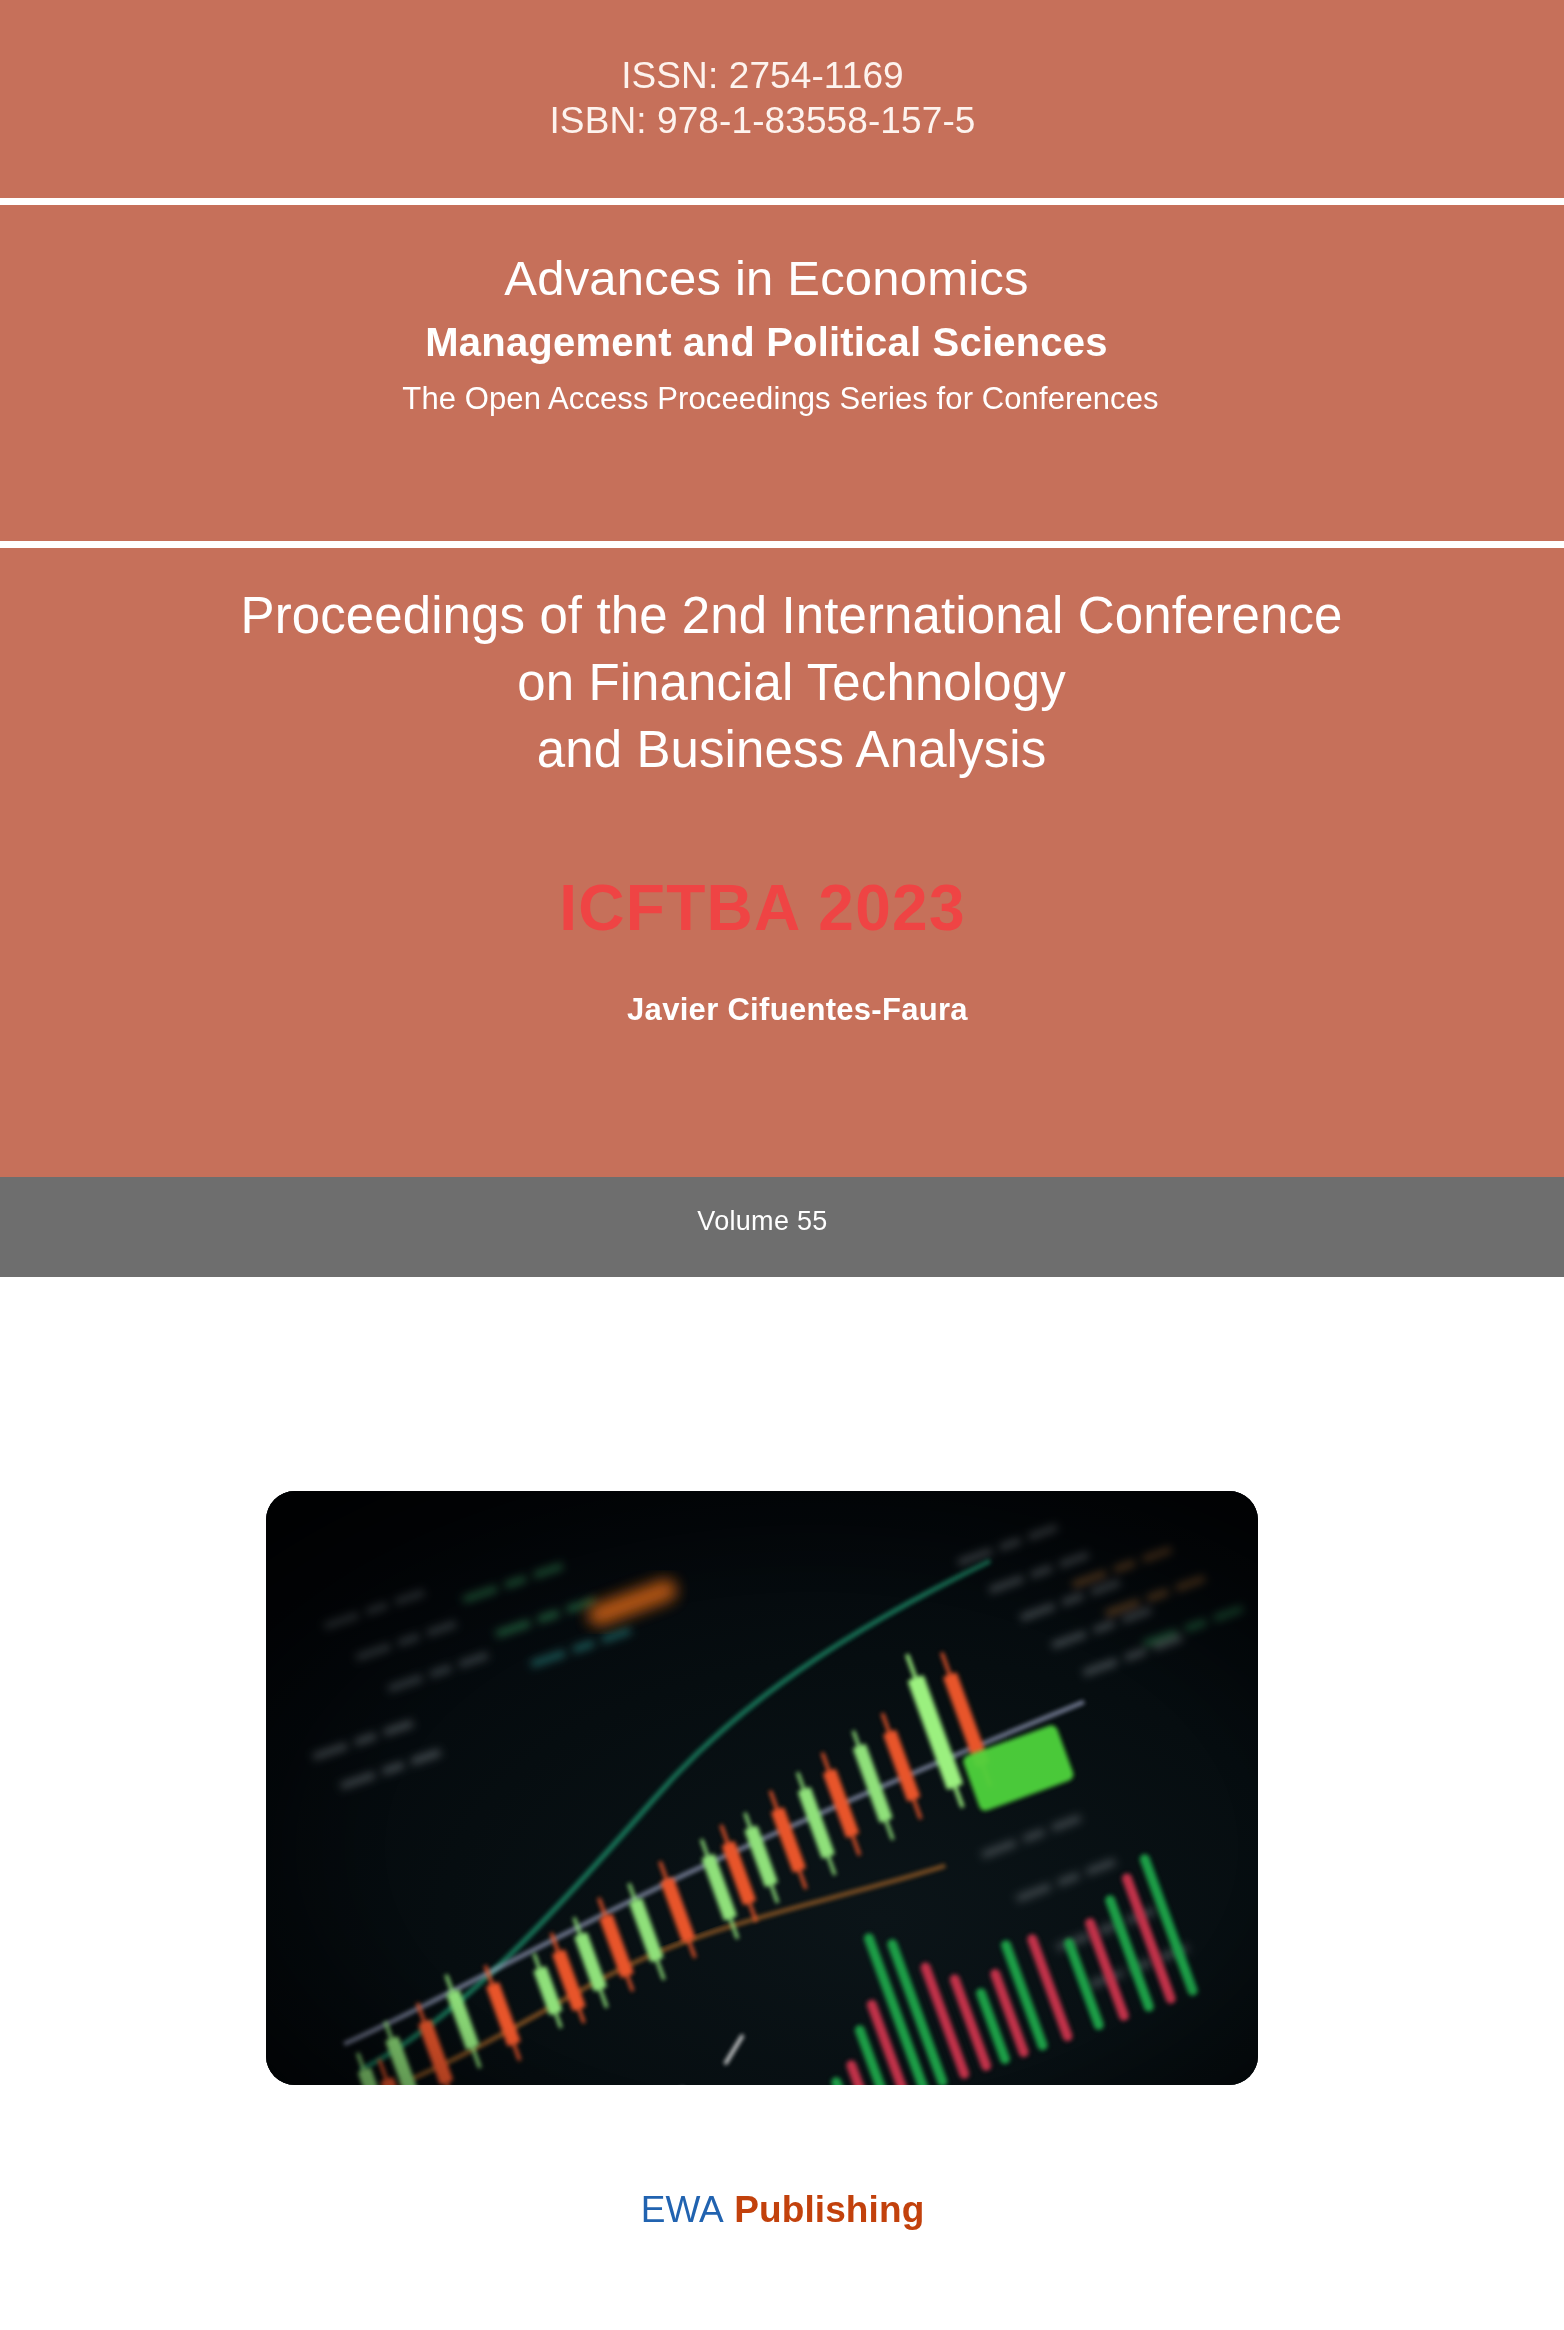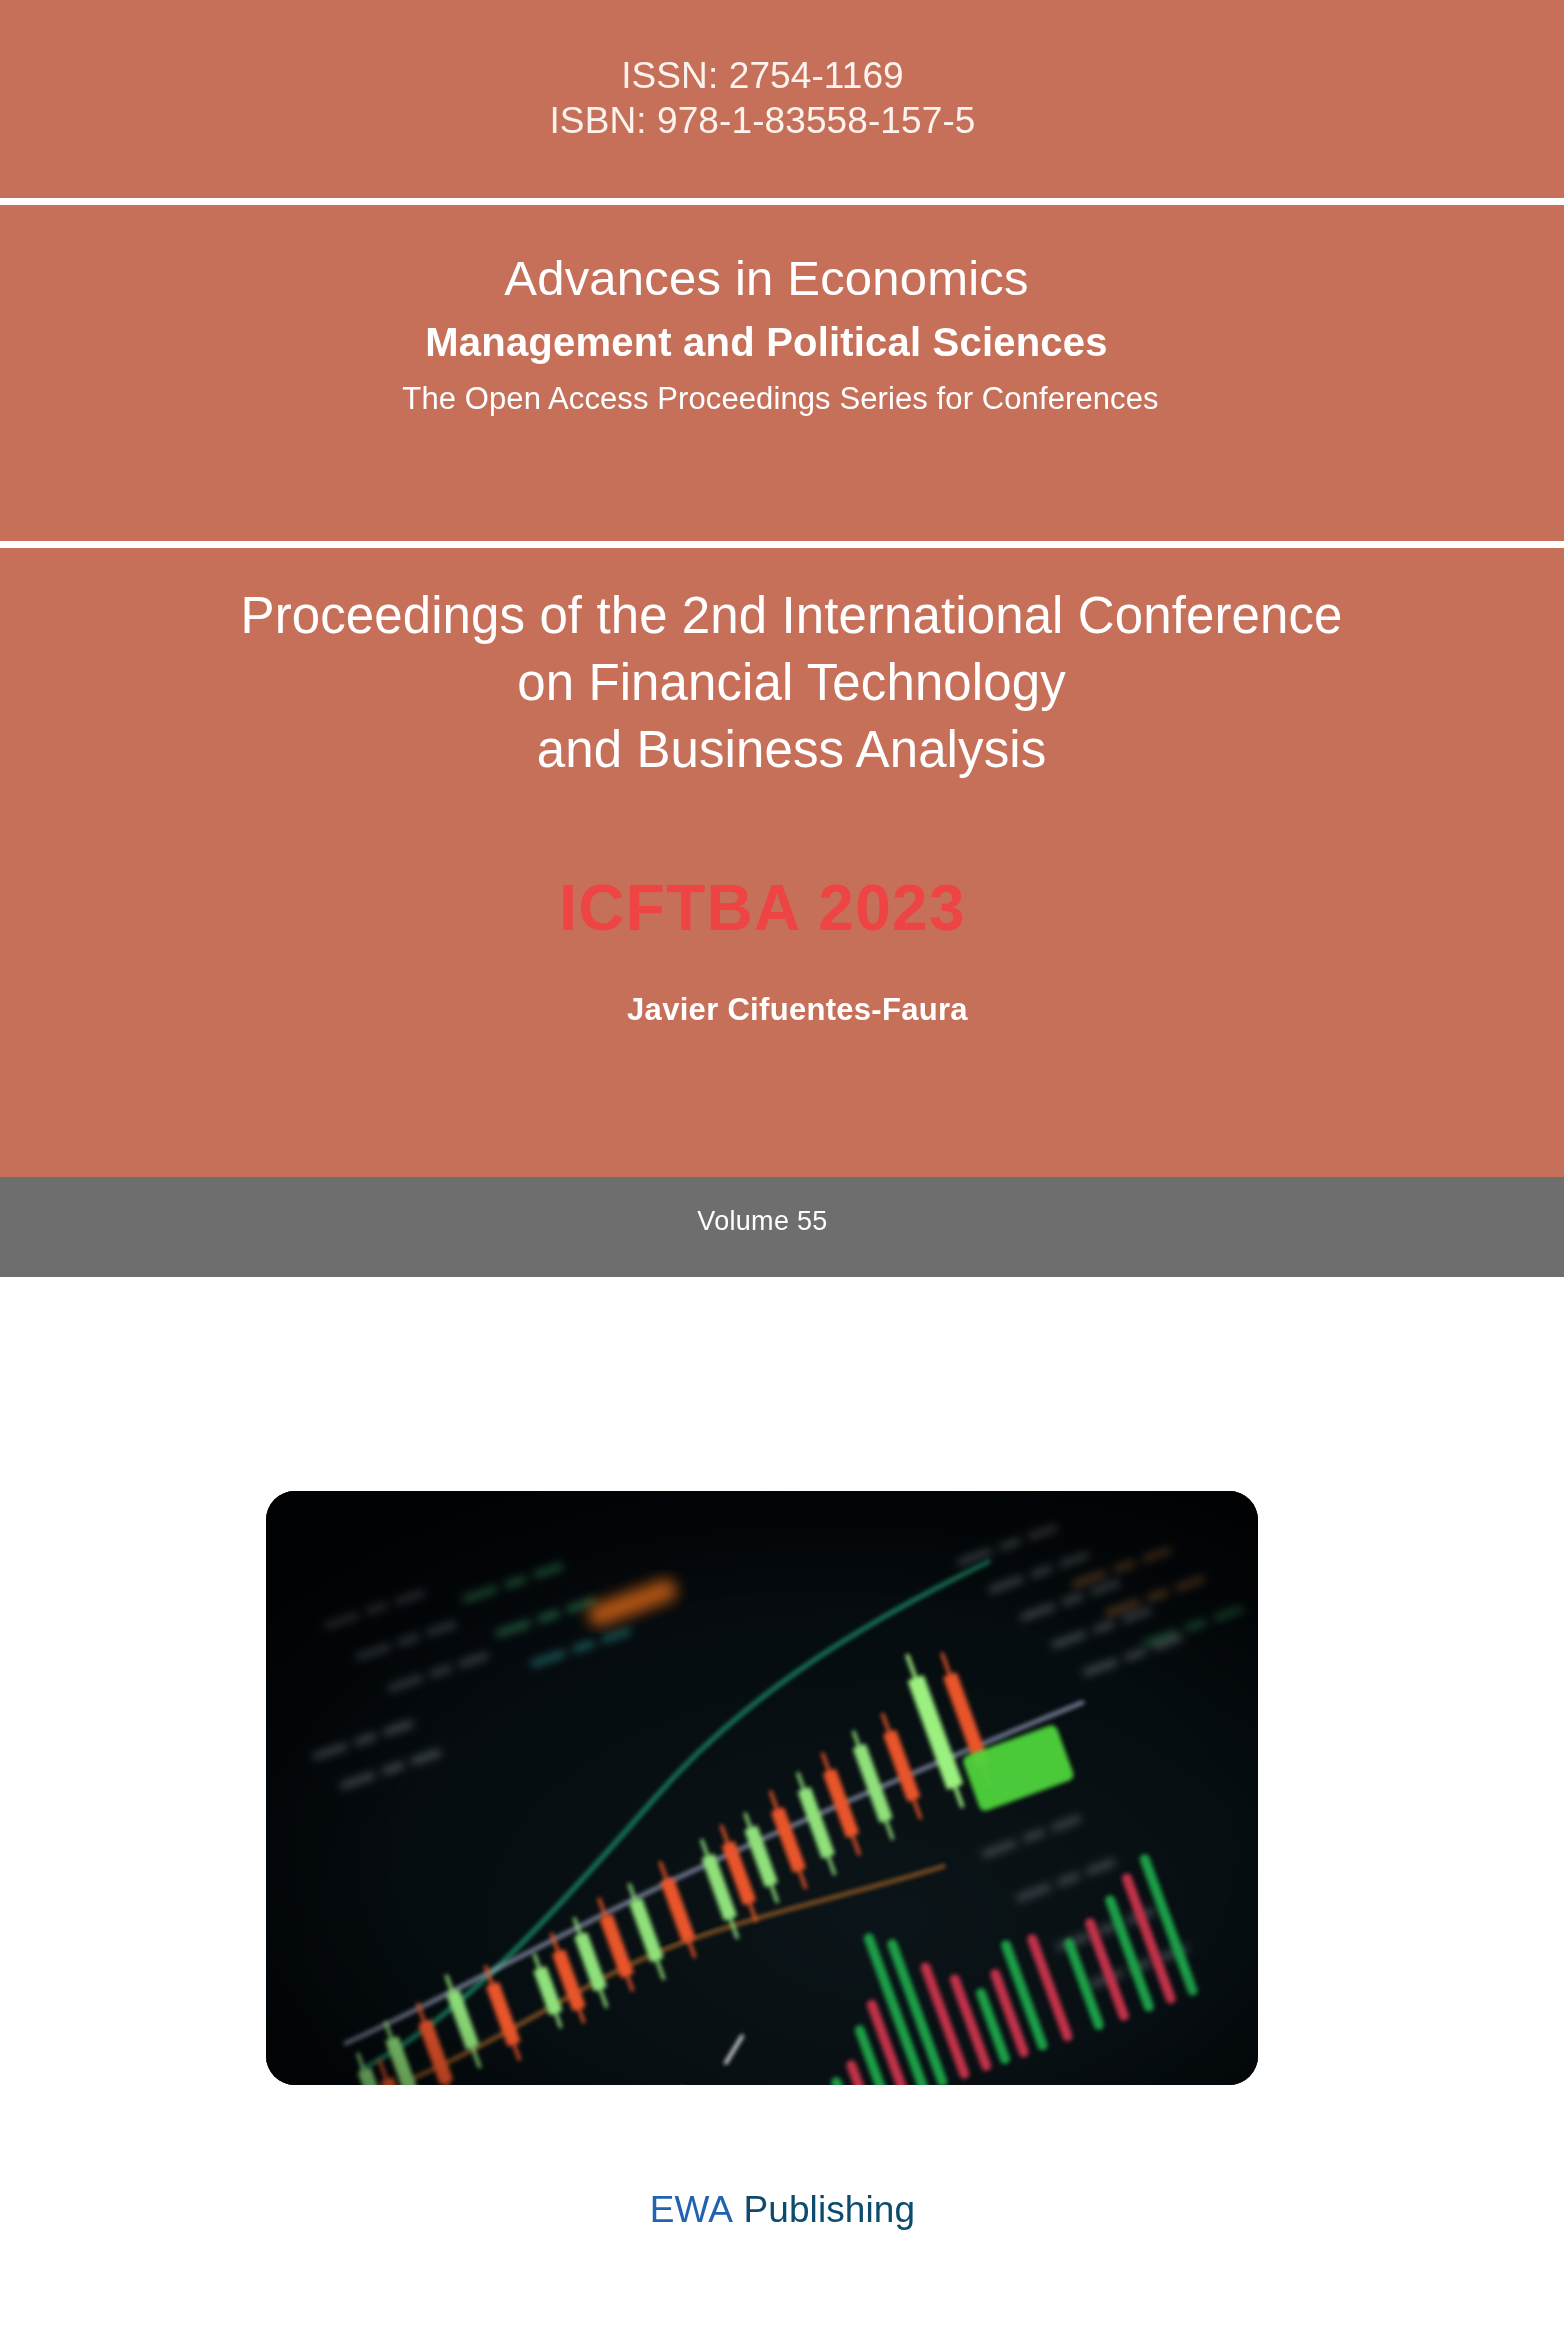--- a/index.html
+++ b/index.html
@@ -172,22 +172,22 @@
     text-align: center;
     font-size: 37px;
     letter-spacing: 0.1px;
     white-space: nowrap;
   }
   .publisher .brand {
     color: #2163b0;
     font-weight: 400;
   }
   .publisher .word {
-    color: #0c4a6e;
-    font-weight: 400;
+    color: #c2410c;
+    font-weight: 700;
   }
 </style>
 </head>
 <body>
 
 <div class="cover">
 
   <div class="banner">
     <div class="rule rule-top"></div>
     <div class="rule rule-bottom"></div>

